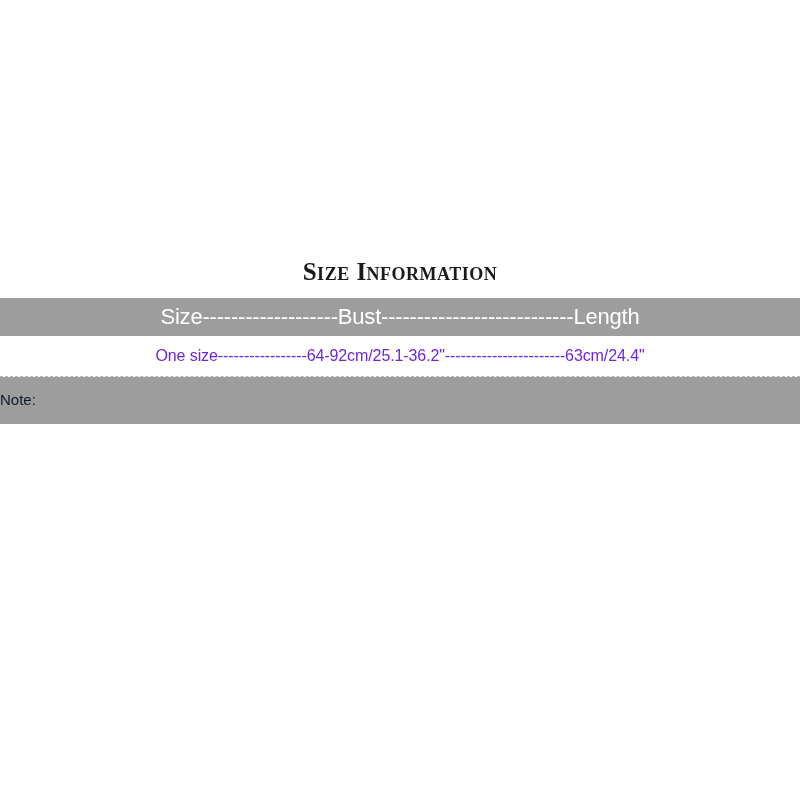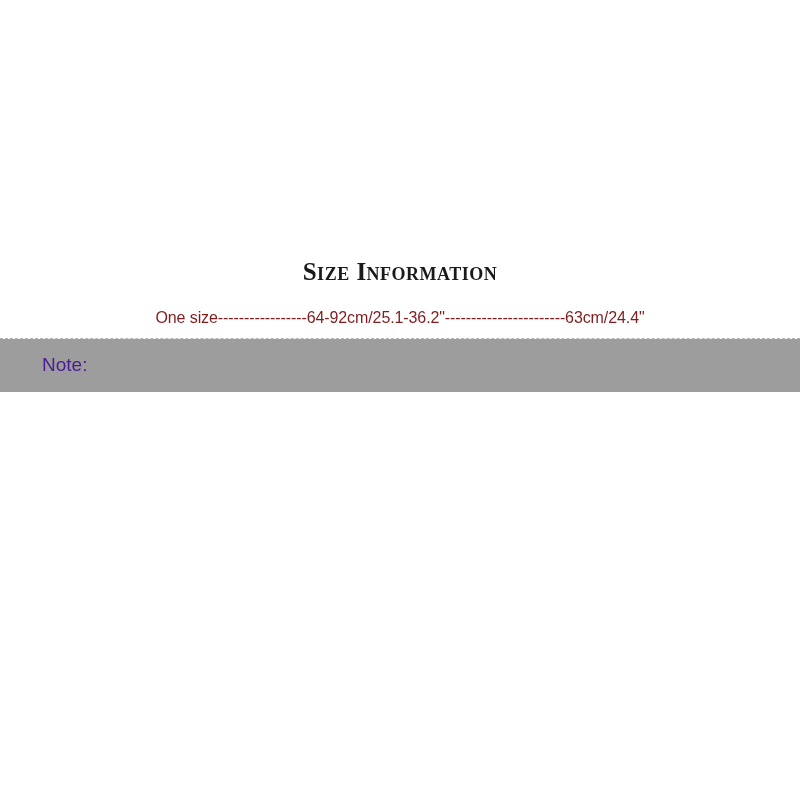--- a/index.html
+++ b/index.html
@@ -57,52 +57,54 @@
     height: 40px;
     display: flex;
     align-items: center;
     justify-content: center;
     width: 800px;
   }
   .data-row {
     width: 100%;
     text-align: center;
     font-size: 16px;
-    color: #7f1d1d;
+    color: #6d28d9;
     white-space: nowrap;
     letter-spacing: -0.1px;
   }
   .divider {
     width: 800px;
     height: 0;
     border-top: 1px dashed #b5b5b5;
   }
   .note-band {
     background: #9d9d9d;
     width: 800px;
     padding: 12px 0 14px 0;
     box-sizing: border-box;
   }
   .note-line {
-    font-size: 19px;
-    color: #4c1d95;
-    padding-left: 42px;
+    font-size: 15px;
+    color: #0f172a;
     line-height: 1.45;
     white-space: nowrap;
   }
 </style>
 </head>
 <body>
 
 <div class="sheet">
 
   <div class="size-info-block">
 
     <h1 class="chart-title">Size Information</h1>
 
+    <div class="header-band">
+      <div class="header-row">Size-------------------Bust---------------------------Length</div>
+    </div>
 
     <div class="data-band">
       <div class="data-row">One size-----------------64-92cm/25.1-36.2"-----------------------63cm/24.4"</div>
     </div>
 
     <div class="divider"></div>
 
     <div class="note-band">
       <div class="note-line">Note:</div>
     </div>

